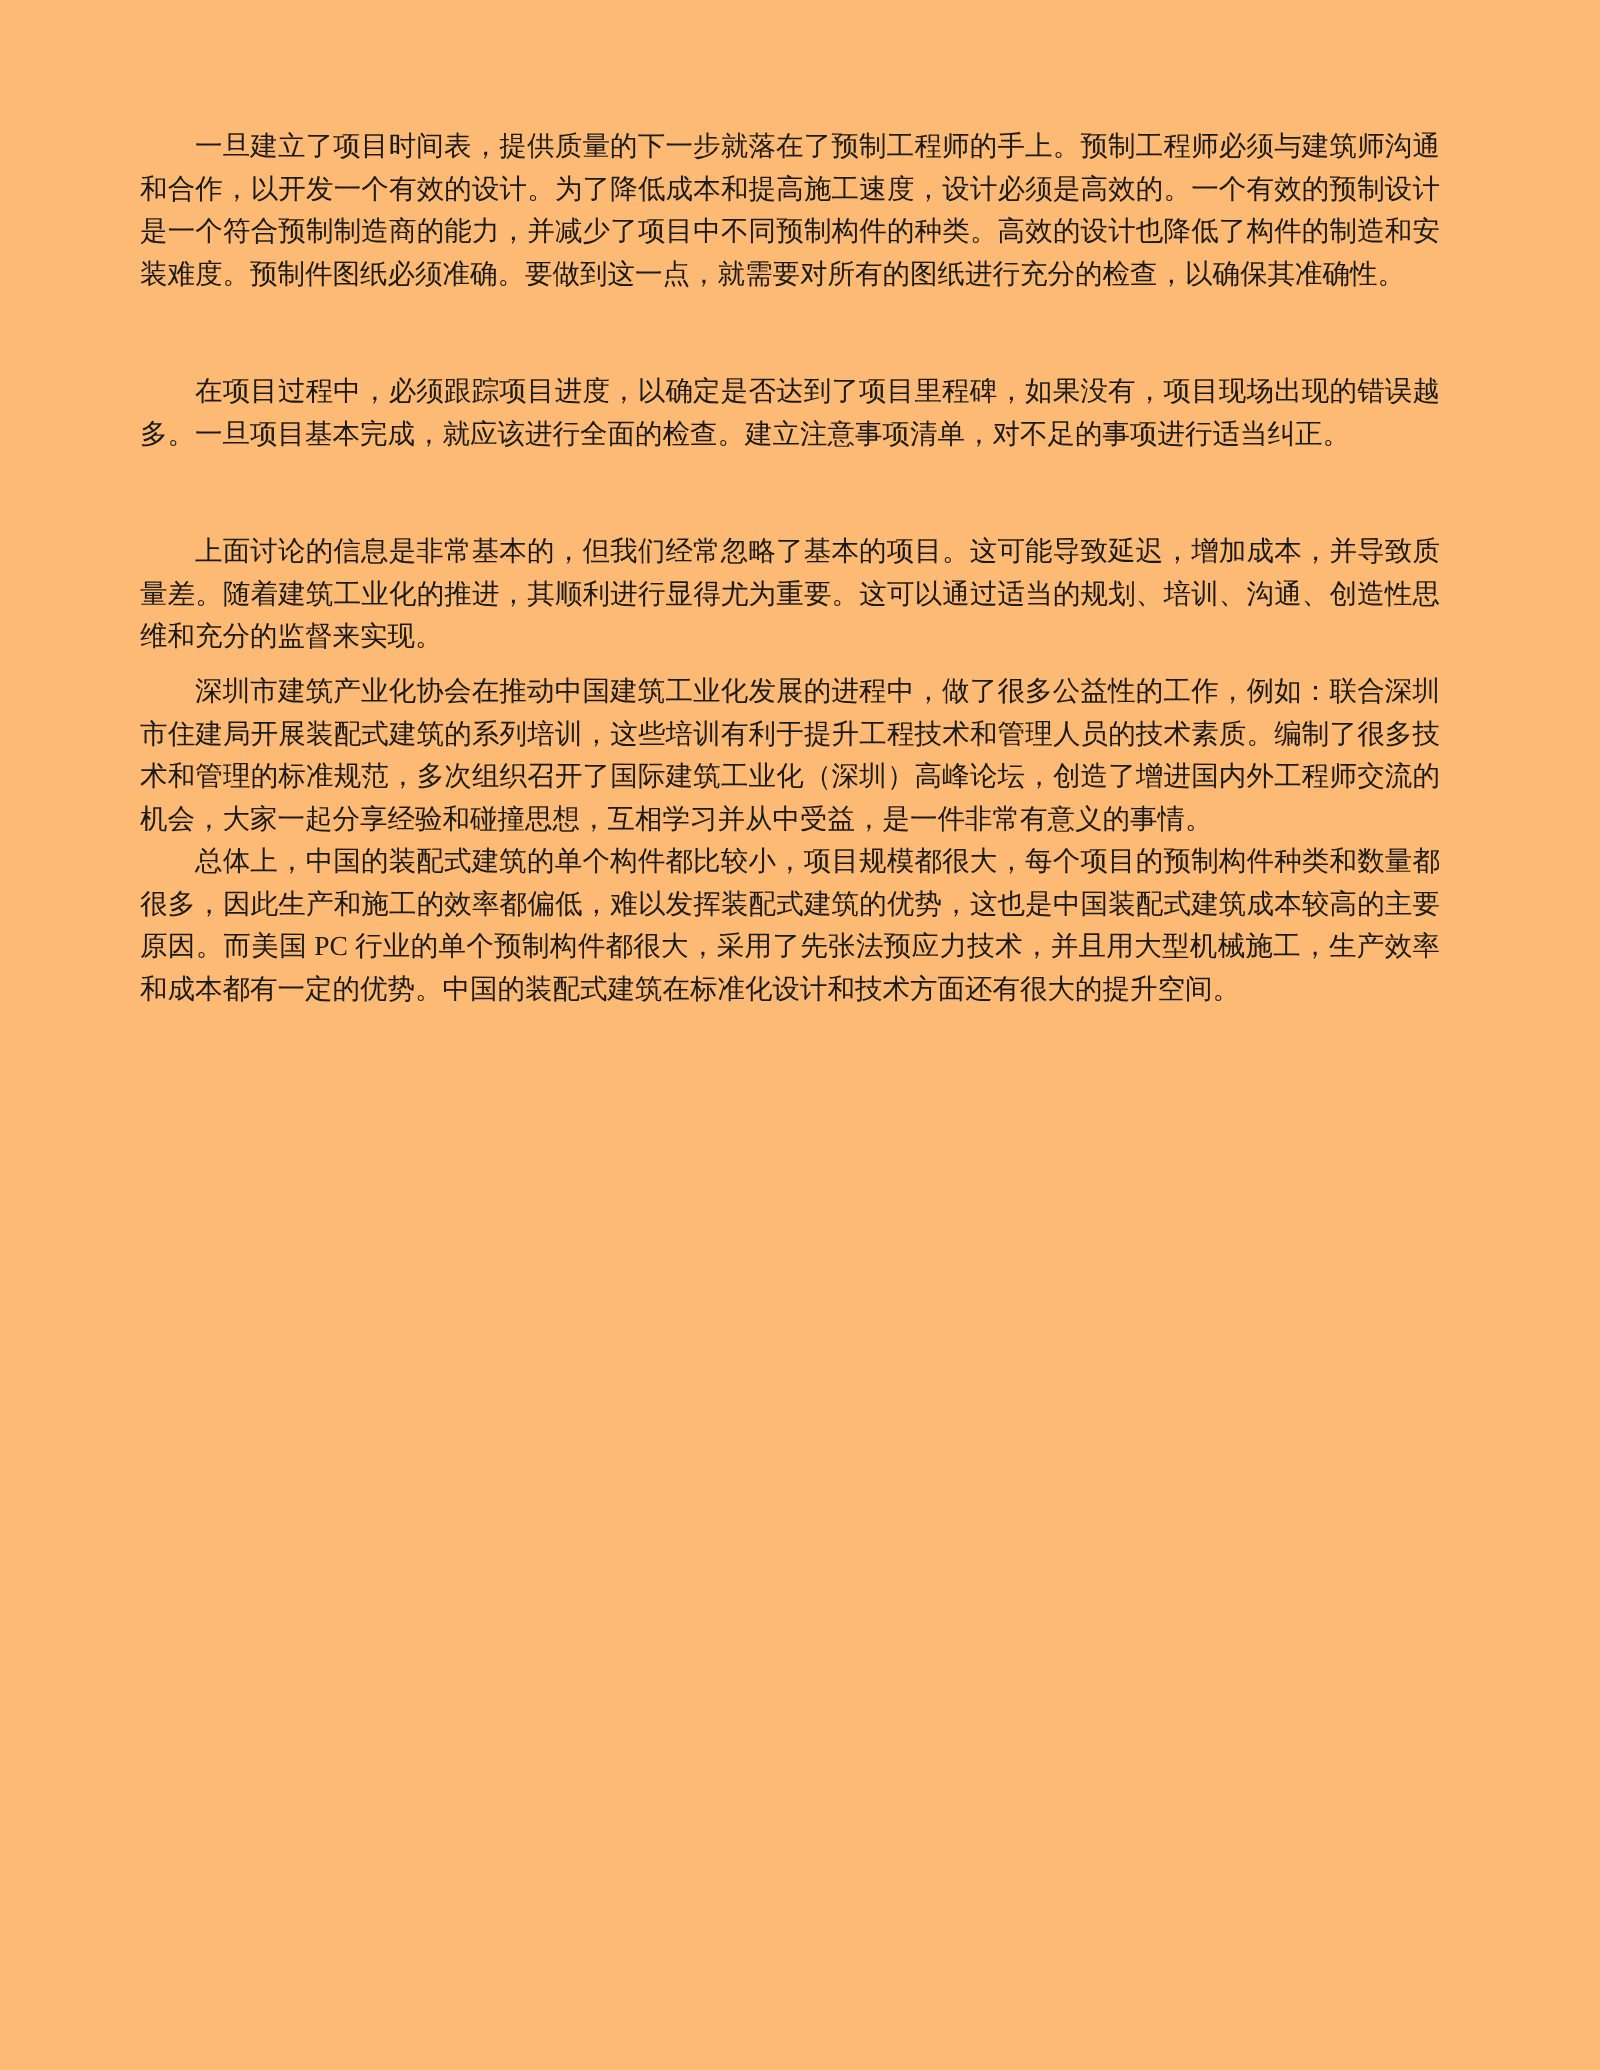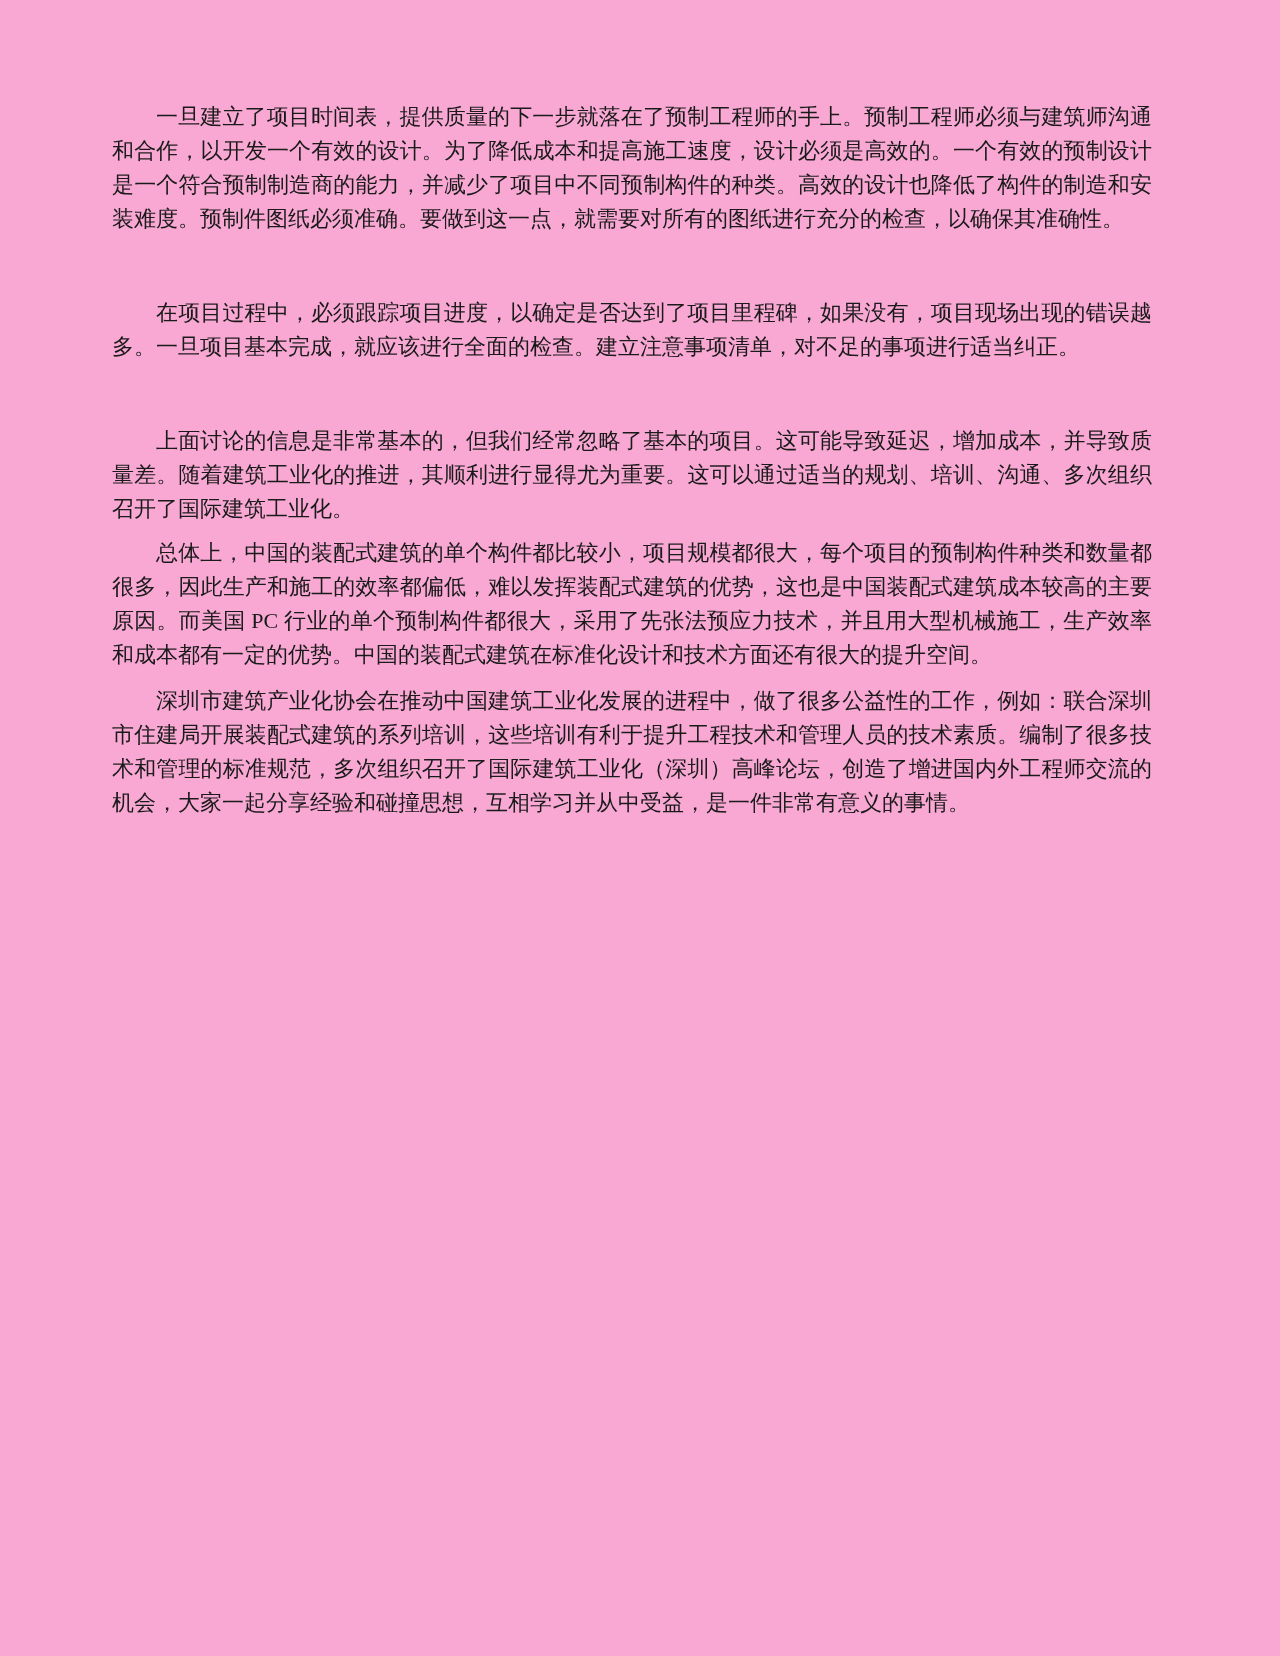--- a/index.html
+++ b/index.html
@@ -5,21 +5,21 @@
   html, body {
     margin: 0;
     padding: 0;
     background: #e8e8e8;
   }
   .page {
     position: relative;
     width: 1280px;
     height: 1656px;
     margin: 0 auto;
-    background: #f9a8d4;
+    background: #fdba74;
     overflow: hidden;
     font-family: "Liberation Serif", "DejaVu Serif", serif;
   }
   .content {
     position: absolute;
     left: 112px;
     top: 100px;
     width: 1040px;
     color: #1a1a1a;
     font-size: 22px;
@@ -36,17 +36,17 @@
   .para.gap-small2 { margin-bottom: 12px; }
   .para.gap-none { margin-bottom: 0; }
 </style>
 </head>
 <body>
 
 <div class="page">
   <div class="content">
     <p class="para gap-large">一旦建立了项目时间表，提供质量的下一步就落在了预制工程师的手上。预制工程师必须与建筑师沟通和合作，以开发一个有效的设计。为了降低成本和提高施工速度，设计必须是高效的。一个有效的预制设计是一个符合预制制造商的能力，并减少了项目中不同预制构件的种类。高效的设计也降低了构件的制造和安装难度。预制件图纸必须准确。要做到这一点，就需要对所有的图纸进行充分的检查，以确保其准确性。</p>
     <p class="para gap-large">在项目过程中，必须跟踪项目进度，以确定是否达到了项目里程碑，如果没有，项目现场出现的错误越多。一旦项目基本完成，就应该进行全面的检查。建立注意事项清单，对不足的事项进行适当纠正。</p>
-    <p class="para gap-small">上面讨论的信息是非常基本的，但我们经常忽略了基本的项目。这可能导致延迟，增加成本，并导致质量差。随着建筑工业化的推进，其顺利进行显得尤为重要。这可以通过适当的规划、培训、沟通、多次组织召开了国际建筑工业化。</p>
+    <p class="para gap-small">上面讨论的信息是非常基本的，但我们经常忽略了基本的项目。这可能导致延迟，增加成本，并导致质量差。随着建筑工业化的推进，其顺利进行显得尤为重要。这可以通过适当的规划、培训、沟通、创造性思维和充分的监督来实现。</p>
+    <p class="para gap-none">深圳市建筑产业化协会在推动中国建筑工业化发展的进程中，做了很多公益性的工作，例如：联合深圳市住建局开展装配式建筑的系列培训，这些培训有利于提升工程技术和管理人员的技术素质。编制了很多技术和管理的标准规范，多次组织召开了国际建筑工业化（深圳）高峰论坛，创造了增进国内外工程师交流的机会，大家一起分享经验和碰撞思想，互相学习并从中受益，是一件非常有意义的事情。</p>
     <p class="para gap-small2">总体上，中国的装配式建筑的单个构件都比较小，项目规模都很大，每个项目的预制构件种类和数量都很多，因此生产和施工的效率都偏低，难以发挥装配式建筑的优势，这也是中国装配式建筑成本较高的主要原因。而美国 PC 行业的单个预制构件都很大，采用了先张法预应力技术，并且用大型机械施工，生产效率和成本都有一定的优势。中国的装配式建筑在标准化设计和技术方面还有很大的提升空间。</p>
-    <p class="para gap-none">深圳市建筑产业化协会在推动中国建筑工业化发展的进程中，做了很多公益性的工作，例如：联合深圳市住建局开展装配式建筑的系列培训，这些培训有利于提升工程技术和管理人员的技术素质。编制了很多技术和管理的标准规范，多次组织召开了国际建筑工业化（深圳）高峰论坛，创造了增进国内外工程师交流的机会，大家一起分享经验和碰撞思想，互相学习并从中受益，是一件非常有意义的事情。</p>
   </div>
 </div>
 
 </body></html>

